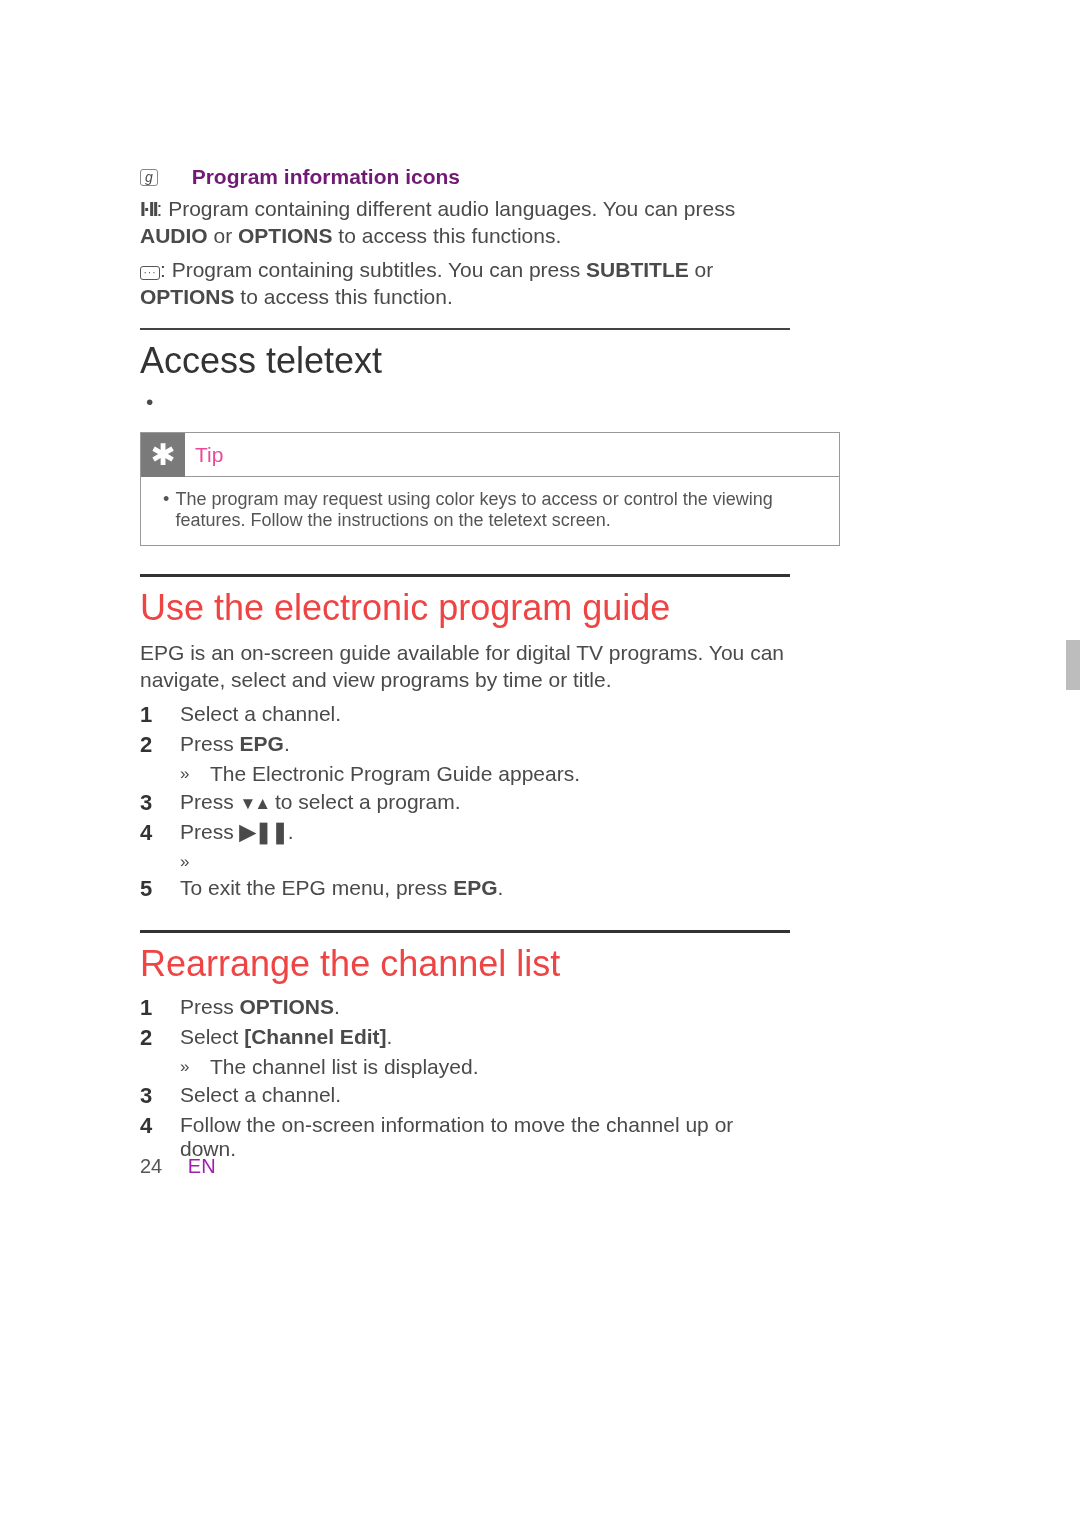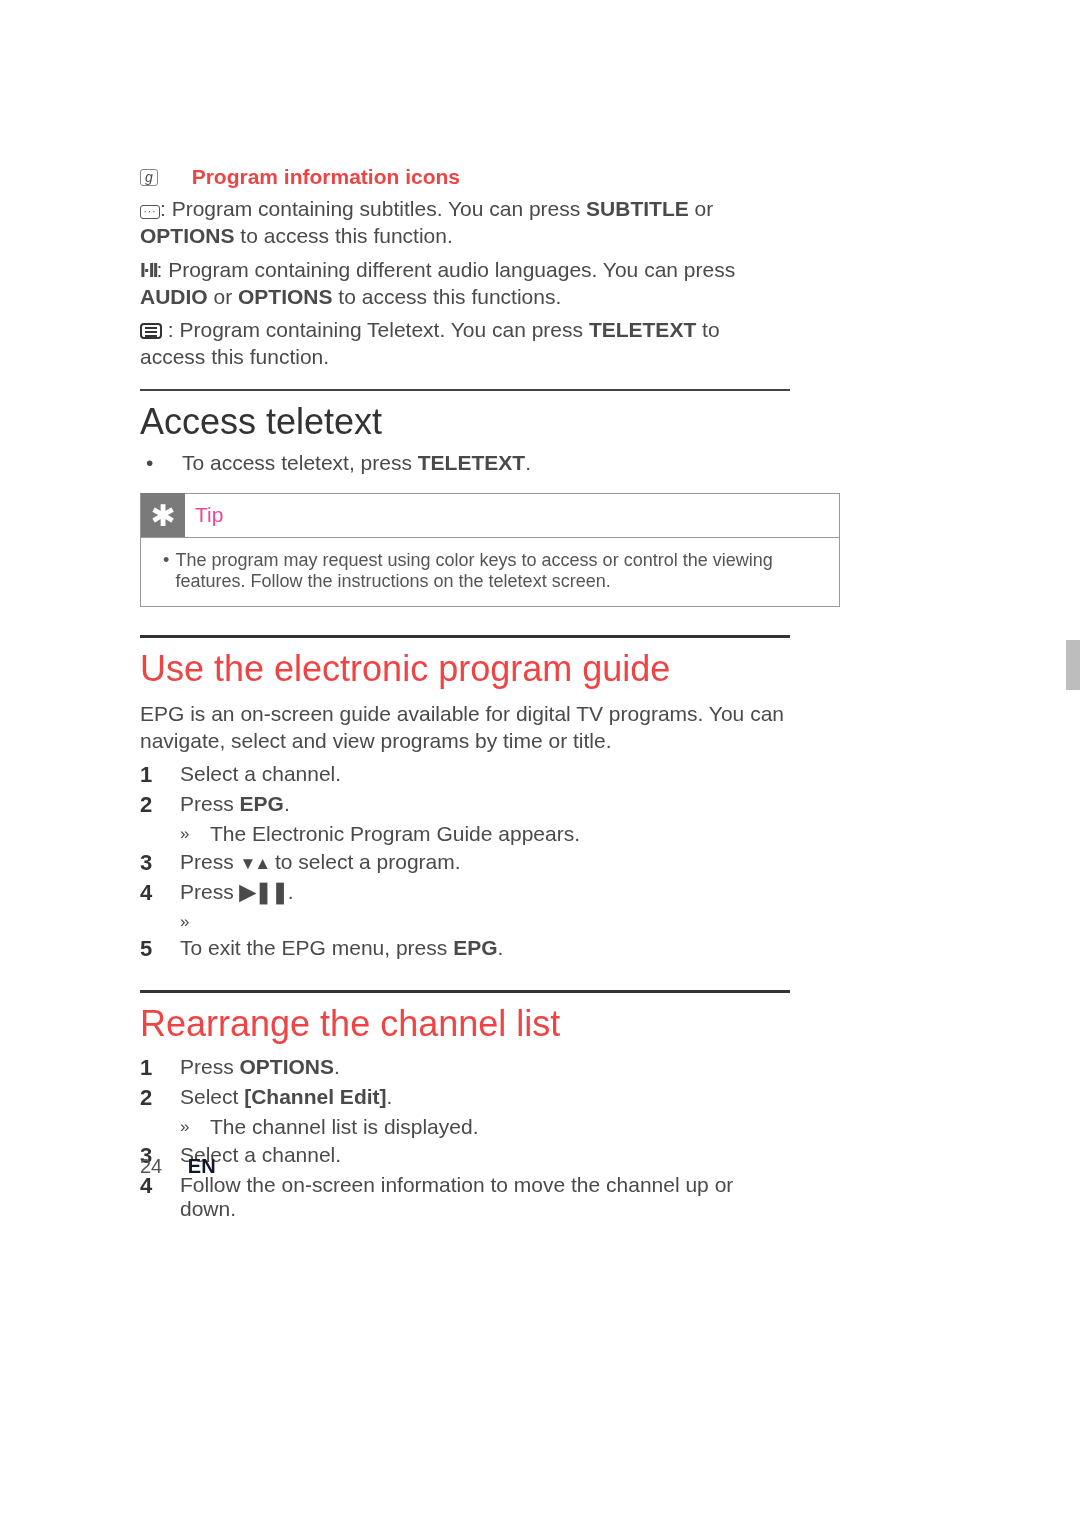--- a/index.html
+++ b/index.html
@@ -21,21 +21,21 @@
     display: inline-block;
     font-size: 14px;
     border: 1px solid #888;
     border-radius: 3px;
     padding: 0 4px;
     line-height: 1.1;
     vertical-align: 2px;
   }
   .sec-g-head { font-size: 21px; }
   .sec-g-head .gmark { font-style: italic; margin-right: 28px; }
-  .sec-g-head .heading-bold { font-weight: 700; color: #ef4444; }
+  .sec-g-head .heading-bold { font-weight: 700; color: #701a75; }
   .body-text { font-size: 21px; line-height: 1.3; margin-top: 6px; }
   .bold { font-weight: 700; }
   .icon-audio { font-weight: 700; letter-spacing: -2px; }
   .icon-subtitle {
     display: inline-block;
     width: 20px; height: 14px;
     border: 1.5px solid #555;
     border-radius: 3px;
     font-size: 10px; line-height: 10px;
     text-align: center; vertical-align: 1px;
@@ -83,56 +83,50 @@
   .num-row .content { flex: 1; }
   .sub-row { display: flex; font-size: 21px; margin: 4px 0 4px 40px; }
   .sub-row .arrows { width: 30px; font-size: 17px; padding-top: 2px; }
   .arrow-dn-up { font-size: 17px; letter-spacing: -2px; }
   .play-pause { font-weight: 700; letter-spacing: -1px; }
   .footer {
     position: absolute; left: 140px; top: 1155px;
     font-size: 20px; color: #555;
   }
   .footer .pg { margin-right: 20px; margin-top: 40px; }
-  .footer .lang { font-weight: 700; color: #0f172a; }
+  .footer .lang { font-weight: 400; color: #a21caf; }
   .side-tab {
     position: absolute; right: 0; top: 640px;
     width: 14px; height: 50px; background: #bdbdbd;
   }
 </style>
 </head>
 <body>
 
 <div class="page">
 
   <div class="sec-g-head">
     <span class="gmark boxed-label">g</span>
     <span class="heading-bold">Program information icons</span>
   </div>
 
   <div class="body-text">
+    <span class="icon-audio">I·II</span><span>: Program containing different audio languages. You can press </span><span class="bold">AUDIO</span><span> or </span><span class="bold">OPTIONS</span><span> to access this functions.</span>
+  </div>
+
+  <div class="body-text">
     <span class="icon-subtitle">···</span><span>: Program containing subtitles. You can press </span><span class="bold">SUBTITLE</span><span> or </span><span class="bold">OPTIONS</span><span> to access this function.</span>
   </div>
 
-  <div class="body-text">
-    <span class="icon-audio">I·II</span><span>: Program containing different audio languages. You can press </span><span class="bold">AUDIO</span><span> or </span><span class="bold">OPTIONS</span><span> to access this functions.</span>
-  </div>
-
-  <div class="body-text">
-    <span class="icon-teletext"></span><span> : Program containing Teletext. You can press </span><span class="bold">TELETEXT</span><span> to access this function.</span>
-  </div>
 
   <hr class="hr-thin">
 
   <div class="h2">Access teletext</div>
   <div class="bullet-row">
     <span class="dot">•</span>
-    <span>
-      <span>To access teletext, press </span><span class="bold">TELETEXT</span><span>.</span>
-    </span>
   </div>
 
   <div class="tip-wrap">
     <div class="tip-head">
       <div class="star-box">✱</div>
       <div class="tip-label">Tip</div>
     </div>
     <div class="tip-body">
       <div class="row">
         <span class="tdot">•</span>

